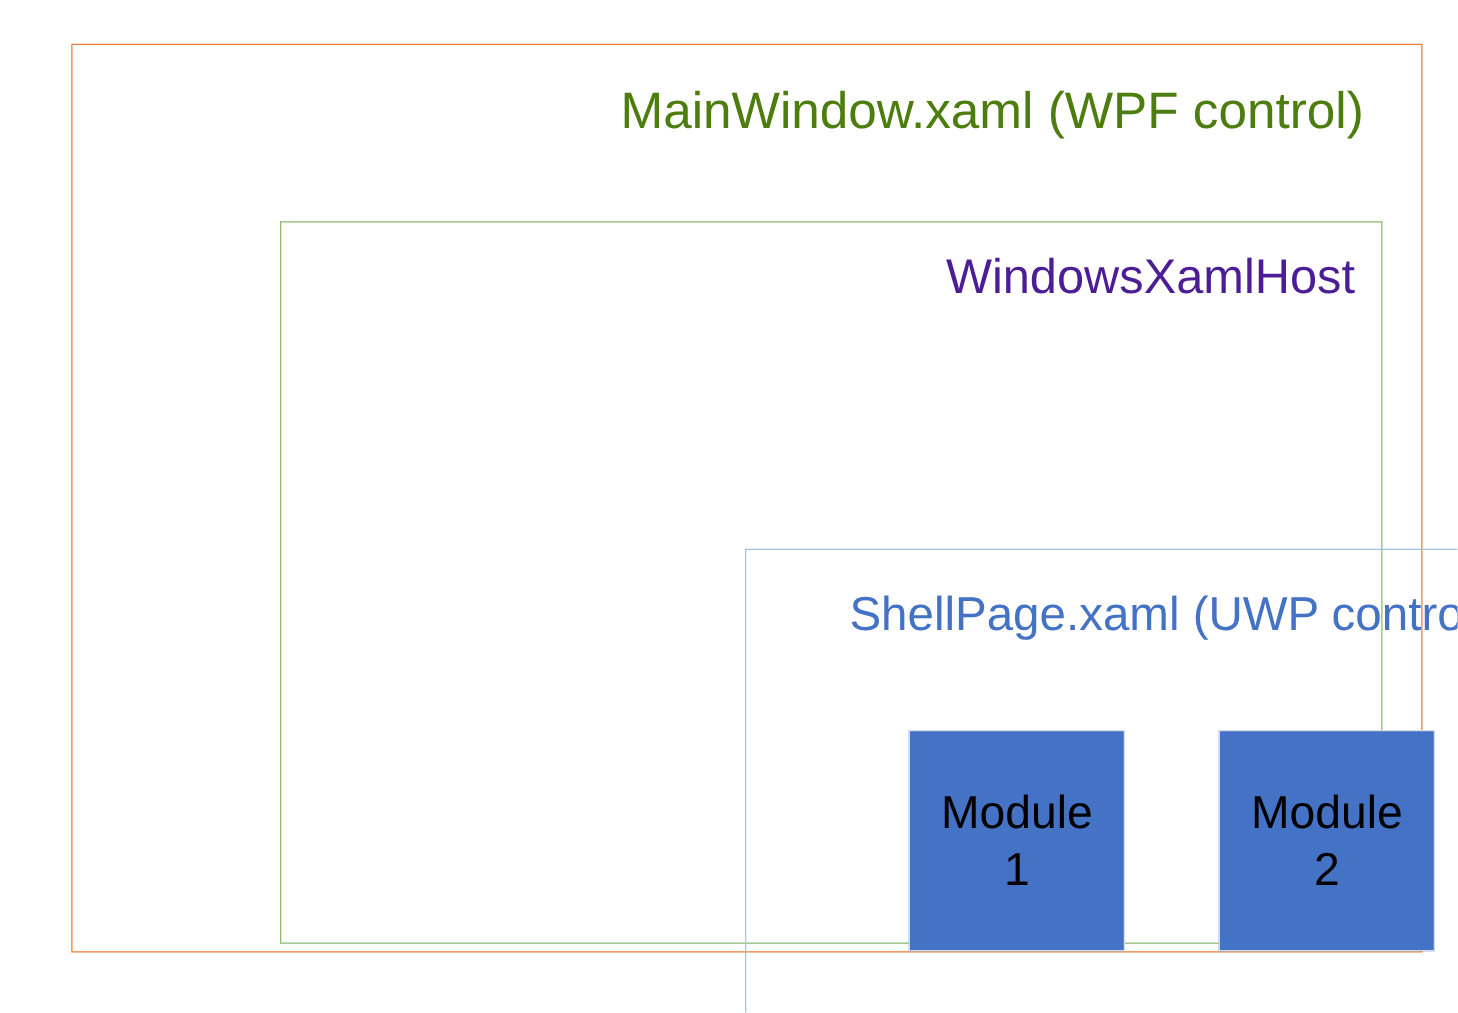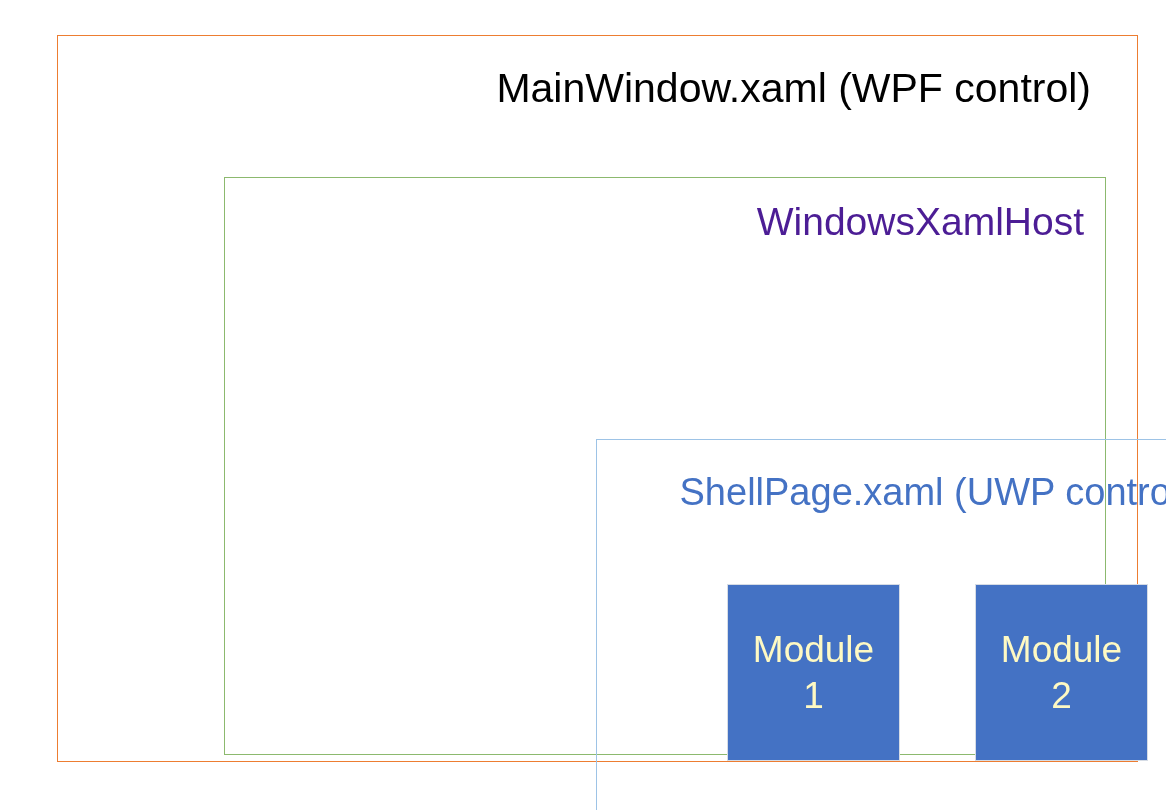--- a/index.html
+++ b/index.html
@@ -63,21 +63,21 @@
     white-space: nowrap;
     line-height: 1.1;
     font-weight: 400;
   }
   .caption-outer {
     left: 0;
     right: 46px;
     top: 30px;
     text-align: right;
     font-size: 41px;
-    color: #000000;
+    color: #4d7c0f;
   }
   .caption-middle {
     left: 0;
     right: 21px;
     top: 23px;
     text-align: right;
     font-size: 39px;
     color: #4c1d95;
   }
   .caption-inner {
@@ -94,21 +94,21 @@
     position: absolute;
     width: 173px;
     height: 177px;
     box-sizing: border-box;
     background: #4472C4;
     border: 1px solid #D6DCE5;
     display: flex;
     flex-direction: column;
     align-items: center;
     justify-content: center;
-    color: #fef9c3;
+    color: #000000;
     font-size: 37px;
     line-height: 1.22;
     text-align: center;
   }
   .module-1 { left: 130px; top: 144px; }
   .module-2 { left: 378px; top: 144px; }
 
   .module-name,
   .module-number {
     display: block;

